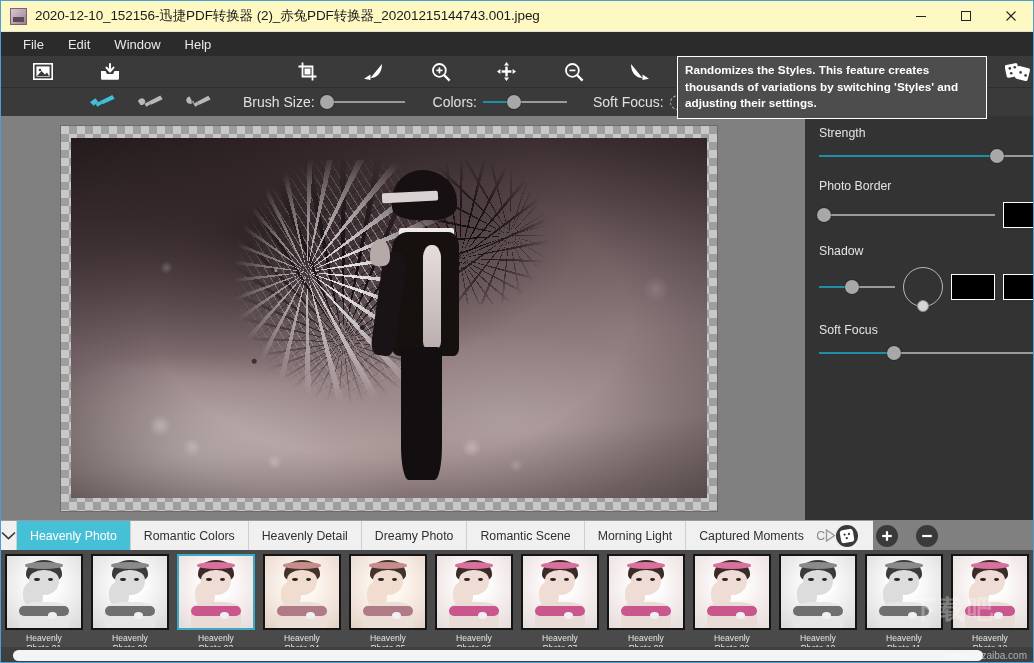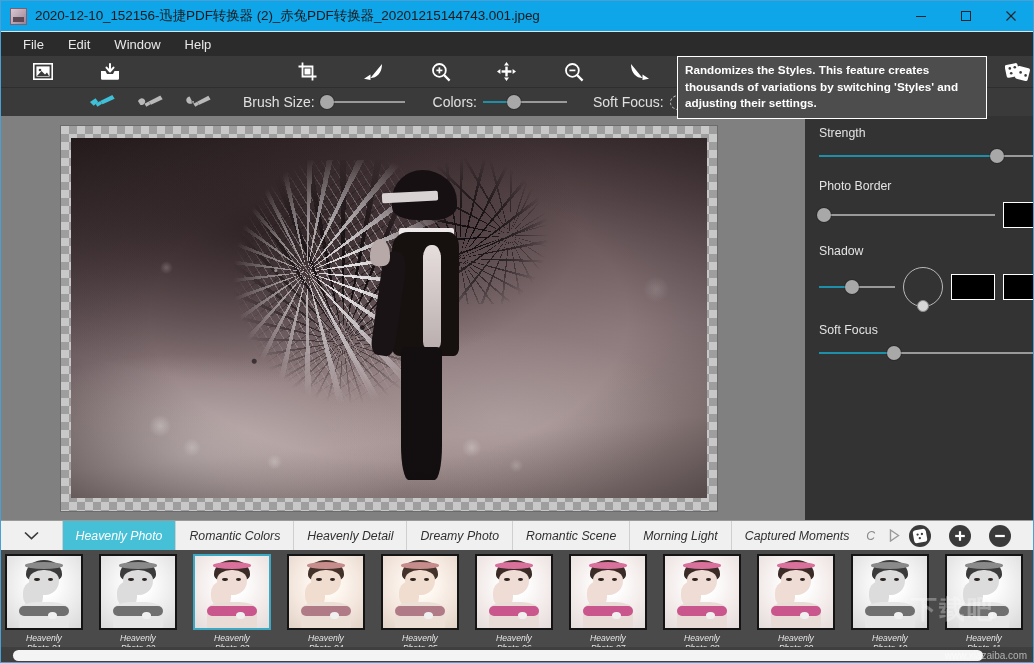--- a/index.html
+++ b/index.html
@@ -14,21 +14,21 @@
     width: 1034px; height: 663px;
     border: 1px solid #4a9fd4;
     background: #808080;
     overflow: hidden;
   }
 
   
   .titlebar {
     position: absolute; left: 0; top: 0;
     width: 1032px; height: 31px;
-    background: #0ea5e9;
+    background: #fef9c3;
     display: flex; align-items: center;
     border-bottom: 1px solid #e2e2e2;
   }
   .title-icon {
     width: 17px; height: 17px; margin-left: 9px; margin-right: 8px;
     background: linear-gradient(135deg,#d9c9d4,#9c7f93);
     border: 1px solid #7a6273;
     position: relative; flex: 0 0 auto;
   }
   .title-icon::after {
@@ -255,25 +255,24 @@
   }
   .shadow-dial .dial-knob {
     position: absolute; left: 50%; bottom: -6px; margin-left: -6px;
     width: 12px; height: 12px; border-radius: 50%;
     background: #d6d6d6; border: 1px solid #8a8a8a;
   }
 
   
   .tabbar {
     position: absolute; left: 0; top: 519px;
-    width: 1032px; height: 30px;
+    width: 872px; height: 30px;
     background: #f0f0f0;
     display: flex; align-items: stretch;
     border-top: 1px solid #9a9a9a;
-    font-style: italic;
   }
   .tab-expand {
     width: 62px; display: flex; align-items: center; justify-content: center;
     border-right: 1px solid #cfcfcf; color: #3a3a3a;
   }
   .tab {
     display: flex; align-items: center; justify-content: center;
     padding: 0 13px; font-size: 12.3px; color: #303030;
     border-right: 1px solid #cfcfcf; white-space: nowrap;
   }
@@ -293,21 +292,21 @@
     display: flex; align-items: center; justify-content: center;
   }
 
   
   .thumbstrip {
     position: absolute; left: 0; top: 549px;
     width: 1032px; height: 113px;
     background: #4a4a4a;
     overflow: hidden;
   }
-  .thumbs { display: flex; padding: 4px 4px 0 4px; gap: 16px; font-style: italic; }
+  .thumbs { display: flex; padding: 4px 4px 0 4px; gap: 8px; }
   .thumb { width: 78px; flex: 0 0 auto; }
   .thumb-img {
     width: 78px; height: 76px;
     border: 2px solid #141414;
     position: relative; overflow: hidden;
     background: #efe9e7;
   }
   .thumb.selected .thumb-img { border-color: #3ba9c4; }
   .thumb-caption {
     color: #e6e6e6; font-size: 8.6px; text-align: center;

